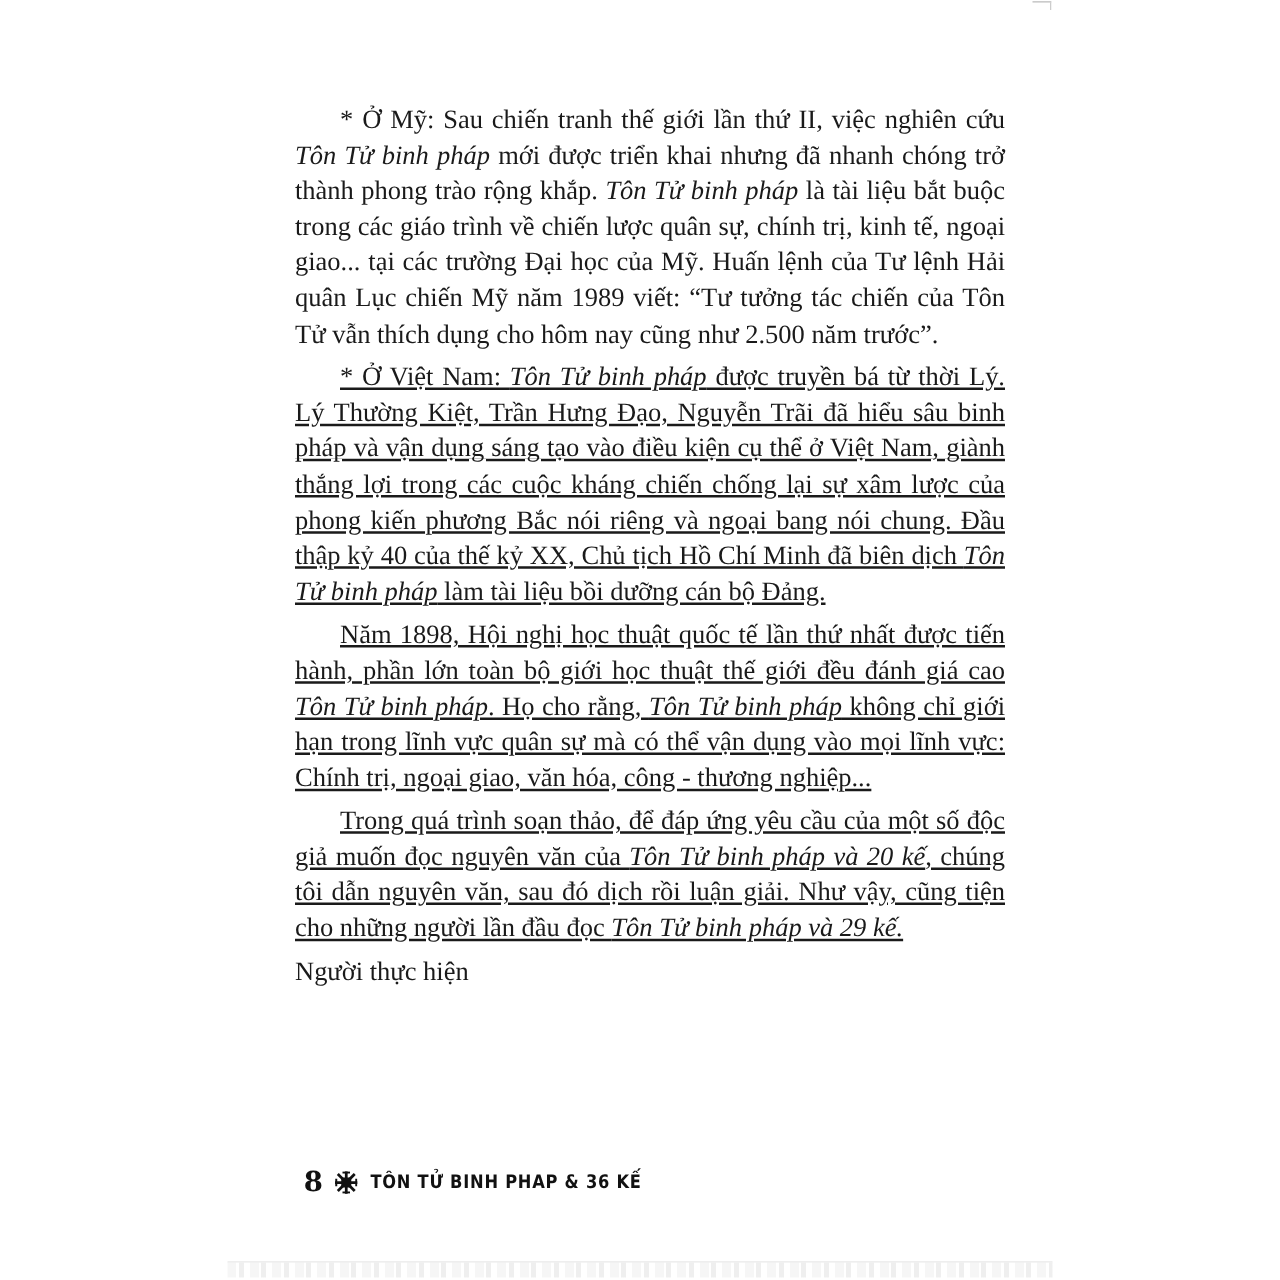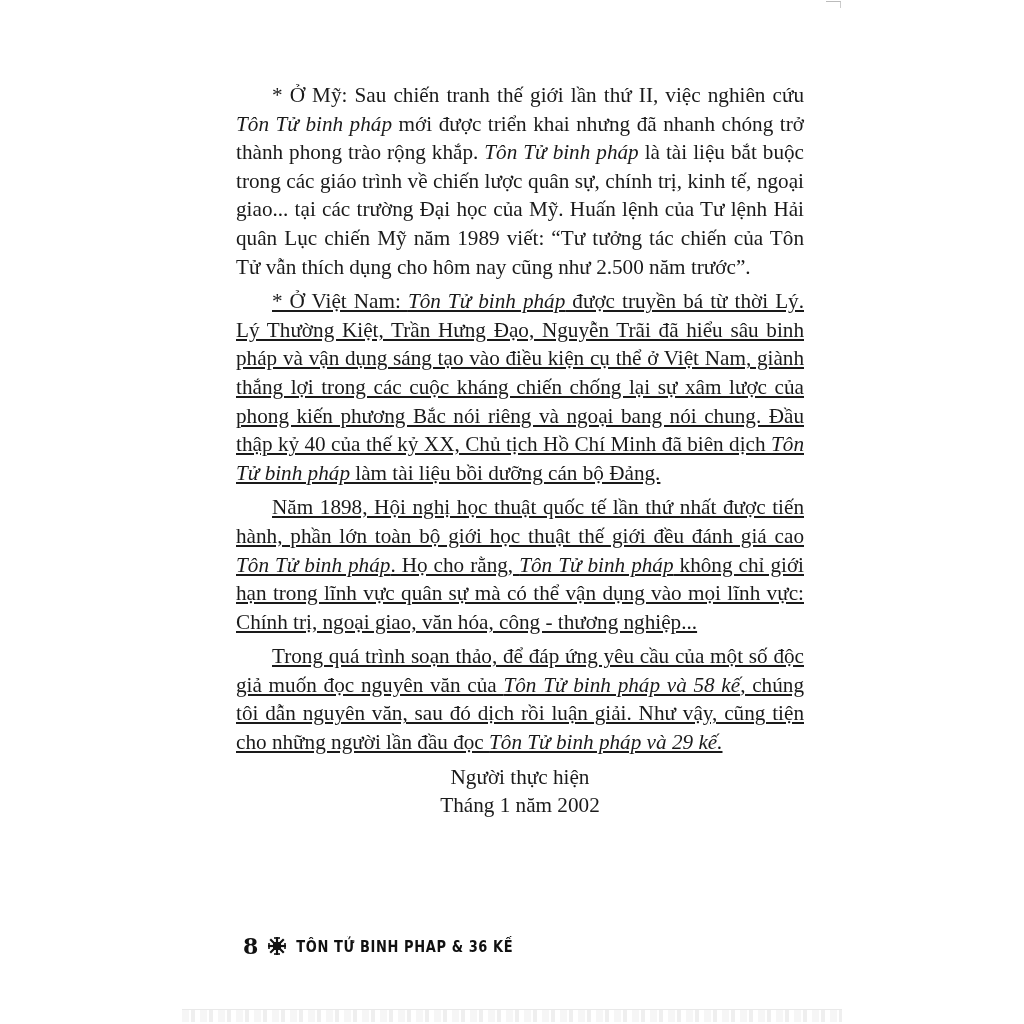--- a/index.html
+++ b/index.html
@@ -4,44 +4,43 @@
 <style>
   html, body { margin:0; padding:0; background:#ffffff; }
   body { width:1024px; height:1024px; position:relative; overflow:hidden; font-family:"Liberation Serif","DejaVu Serif",serif; color:#1a1a1a; }
   .page { position:absolute; left:0; top:0; width:832px; height:1024px; background:#fff; }
   .corner-mark { position:absolute; left:826px; top:1px; width:14px; height:6px; border-top:1px solid #bbb; border-right:1px solid #ccc; }
   .text-block { position:absolute; left:236px; top:81px; width:568px; }
   .para { margin:0; font-size:21.2px; line-height:28.6px; text-align:justify; text-align-last:left; }
   .para.indent { text-indent:36px; }
   .para + .para { margin-top:6px;text-decoration:underline; }
   .para .em { font-style:italic; }
-  .signature { text-align:center; font-size:21.2px; line-height:28.6px; margin-top:6px; }
+  .signature { text-align:left; font-size:21.2px; line-height:28.6px; margin-top:6px; }
   .signature div { }
   .footer { position:absolute; left:243px; top:933px; display:flex; align-items:center; height:26px; }
   .page-number { font-family:"DejaVu Serif",serif; font-weight:bold; font-size:22px; color:#111; }
   .ornament { margin-left:10px; width:18px; height:18px; position:relative; }
   .ornament svg { display:block; }
   .running-title { margin-left:10px; font-family:"DejaVu Sans",sans-serif; font-weight:bold; font-size:13px; letter-spacing:0.6px; color:#111; transform:scaleY(1.15); }
   .scan-strip { position:absolute; left:182px; top:1009px; width:660px; height:12px; border-top:1px solid #e4e4e4; background:repeating-linear-gradient(90deg,#f4f4f4 0 7px,#fff 7px 9px,#ececec 9px 13px,#fff 13px 18px); opacity:0.8; }
 </style>
 </head>
 <body>
 
 <div class="page">
   <div class="corner-mark"></div>
 
   <div class="text-block">
     <p class="para indent"><span>* Ở Mỹ: Sau chiến tranh thế giới lần thứ II, việc nghiên cứu </span><span class="em">Tôn Tử binh pháp</span><span> mới được triển khai nhưng đã nhanh chóng trở thành phong trào rộng khắp. </span><span class="em">Tôn Tử binh pháp</span><span> là tài liệu bắt buộc trong các giáo trình về chiến lược quân sự, chính trị, kinh tế, ngoại giao... tại các trường Đại học của Mỹ. Huấn lệnh của Tư lệnh Hải quân Lục chiến Mỹ năm 1989 viết: “Tư tưởng tác chiến của Tôn Tử vẫn thích dụng cho hôm nay cũng như 2.500 năm trước”.</span></p>
     <p class="para indent"><span>* Ở Việt Nam: </span><span class="em">Tôn Tử binh pháp</span><span> được truyền bá từ thời Lý. Lý Thường Kiệt, Trần Hưng Đạo, Nguyễn Trãi đã hiểu sâu binh pháp và vận dụng sáng tạo vào điều kiện cụ thể ở Việt Nam, giành thắng lợi trong các cuộc kháng chiến chống lại sự xâm lược của phong kiến phương Bắc nói riêng và ngoại bang nói chung. Đầu thập kỷ 40 của thế kỷ XX, Chủ tịch Hồ Chí Minh đã biên dịch </span><span class="em">Tôn Tử binh pháp</span><span> làm tài liệu bồi dưỡng cán bộ Đảng.</span></p>
     <p class="para indent"><span>Năm 1898, Hội nghị học thuật quốc tế lần thứ nhất được tiến hành, phần lớn toàn bộ giới học thuật thế giới đều đánh giá cao </span><span class="em">Tôn Tử binh pháp</span><span>. Họ cho rằng, </span><span class="em">Tôn Tử binh pháp</span><span> không chỉ giới hạn trong lĩnh vực quân sự mà có thể vận dụng vào mọi lĩnh vực: Chính trị, ngoại giao, văn hóa, công - thương nghiệp...</span></p>
-    <p class="para indent"><span>Trong quá trình soạn thảo, để đáp ứng yêu cầu của một số độc giả muốn đọc nguyên văn của </span><span class="em">Tôn Tử binh pháp và 58 kế</span><span>, chúng tôi dẫn nguyên văn, sau đó dịch rồi luận giải. Như vậy, cũng tiện cho những người lần đầu đọc </span><span class="em">Tôn Tử binh pháp và 29 kế.</span></p>
+    <p class="para indent"><span>Trong quá trình soạn thảo, để đáp ứng yêu cầu của một số độc giả muốn đọc nguyên văn của </span><span class="em">Tôn Tử binh pháp và 20 kế</span><span>, chúng tôi dẫn nguyên văn, sau đó dịch rồi luận giải. Như vậy, cũng tiện cho những người lần đầu đọc </span><span class="em">Tôn Tử binh pháp và 29 kế.</span></p>
 
     <div class="signature">
       <div>Người thực hiện</div>
-      <div>Tháng 1 năm 2002</div>
     </div>
   </div>
 
   <div class="footer">
     <span class="page-number">8</span>
     <span class="ornament">
       <svg width="18" height="18" viewBox="0 0 18 18">
         <g stroke="#111" stroke-width="2.2" stroke-linecap="square">
           <line x1="9" y1="1" x2="9" y2="17"></line>
           <line x1="1" y1="9" x2="17" y2="9"></line>

